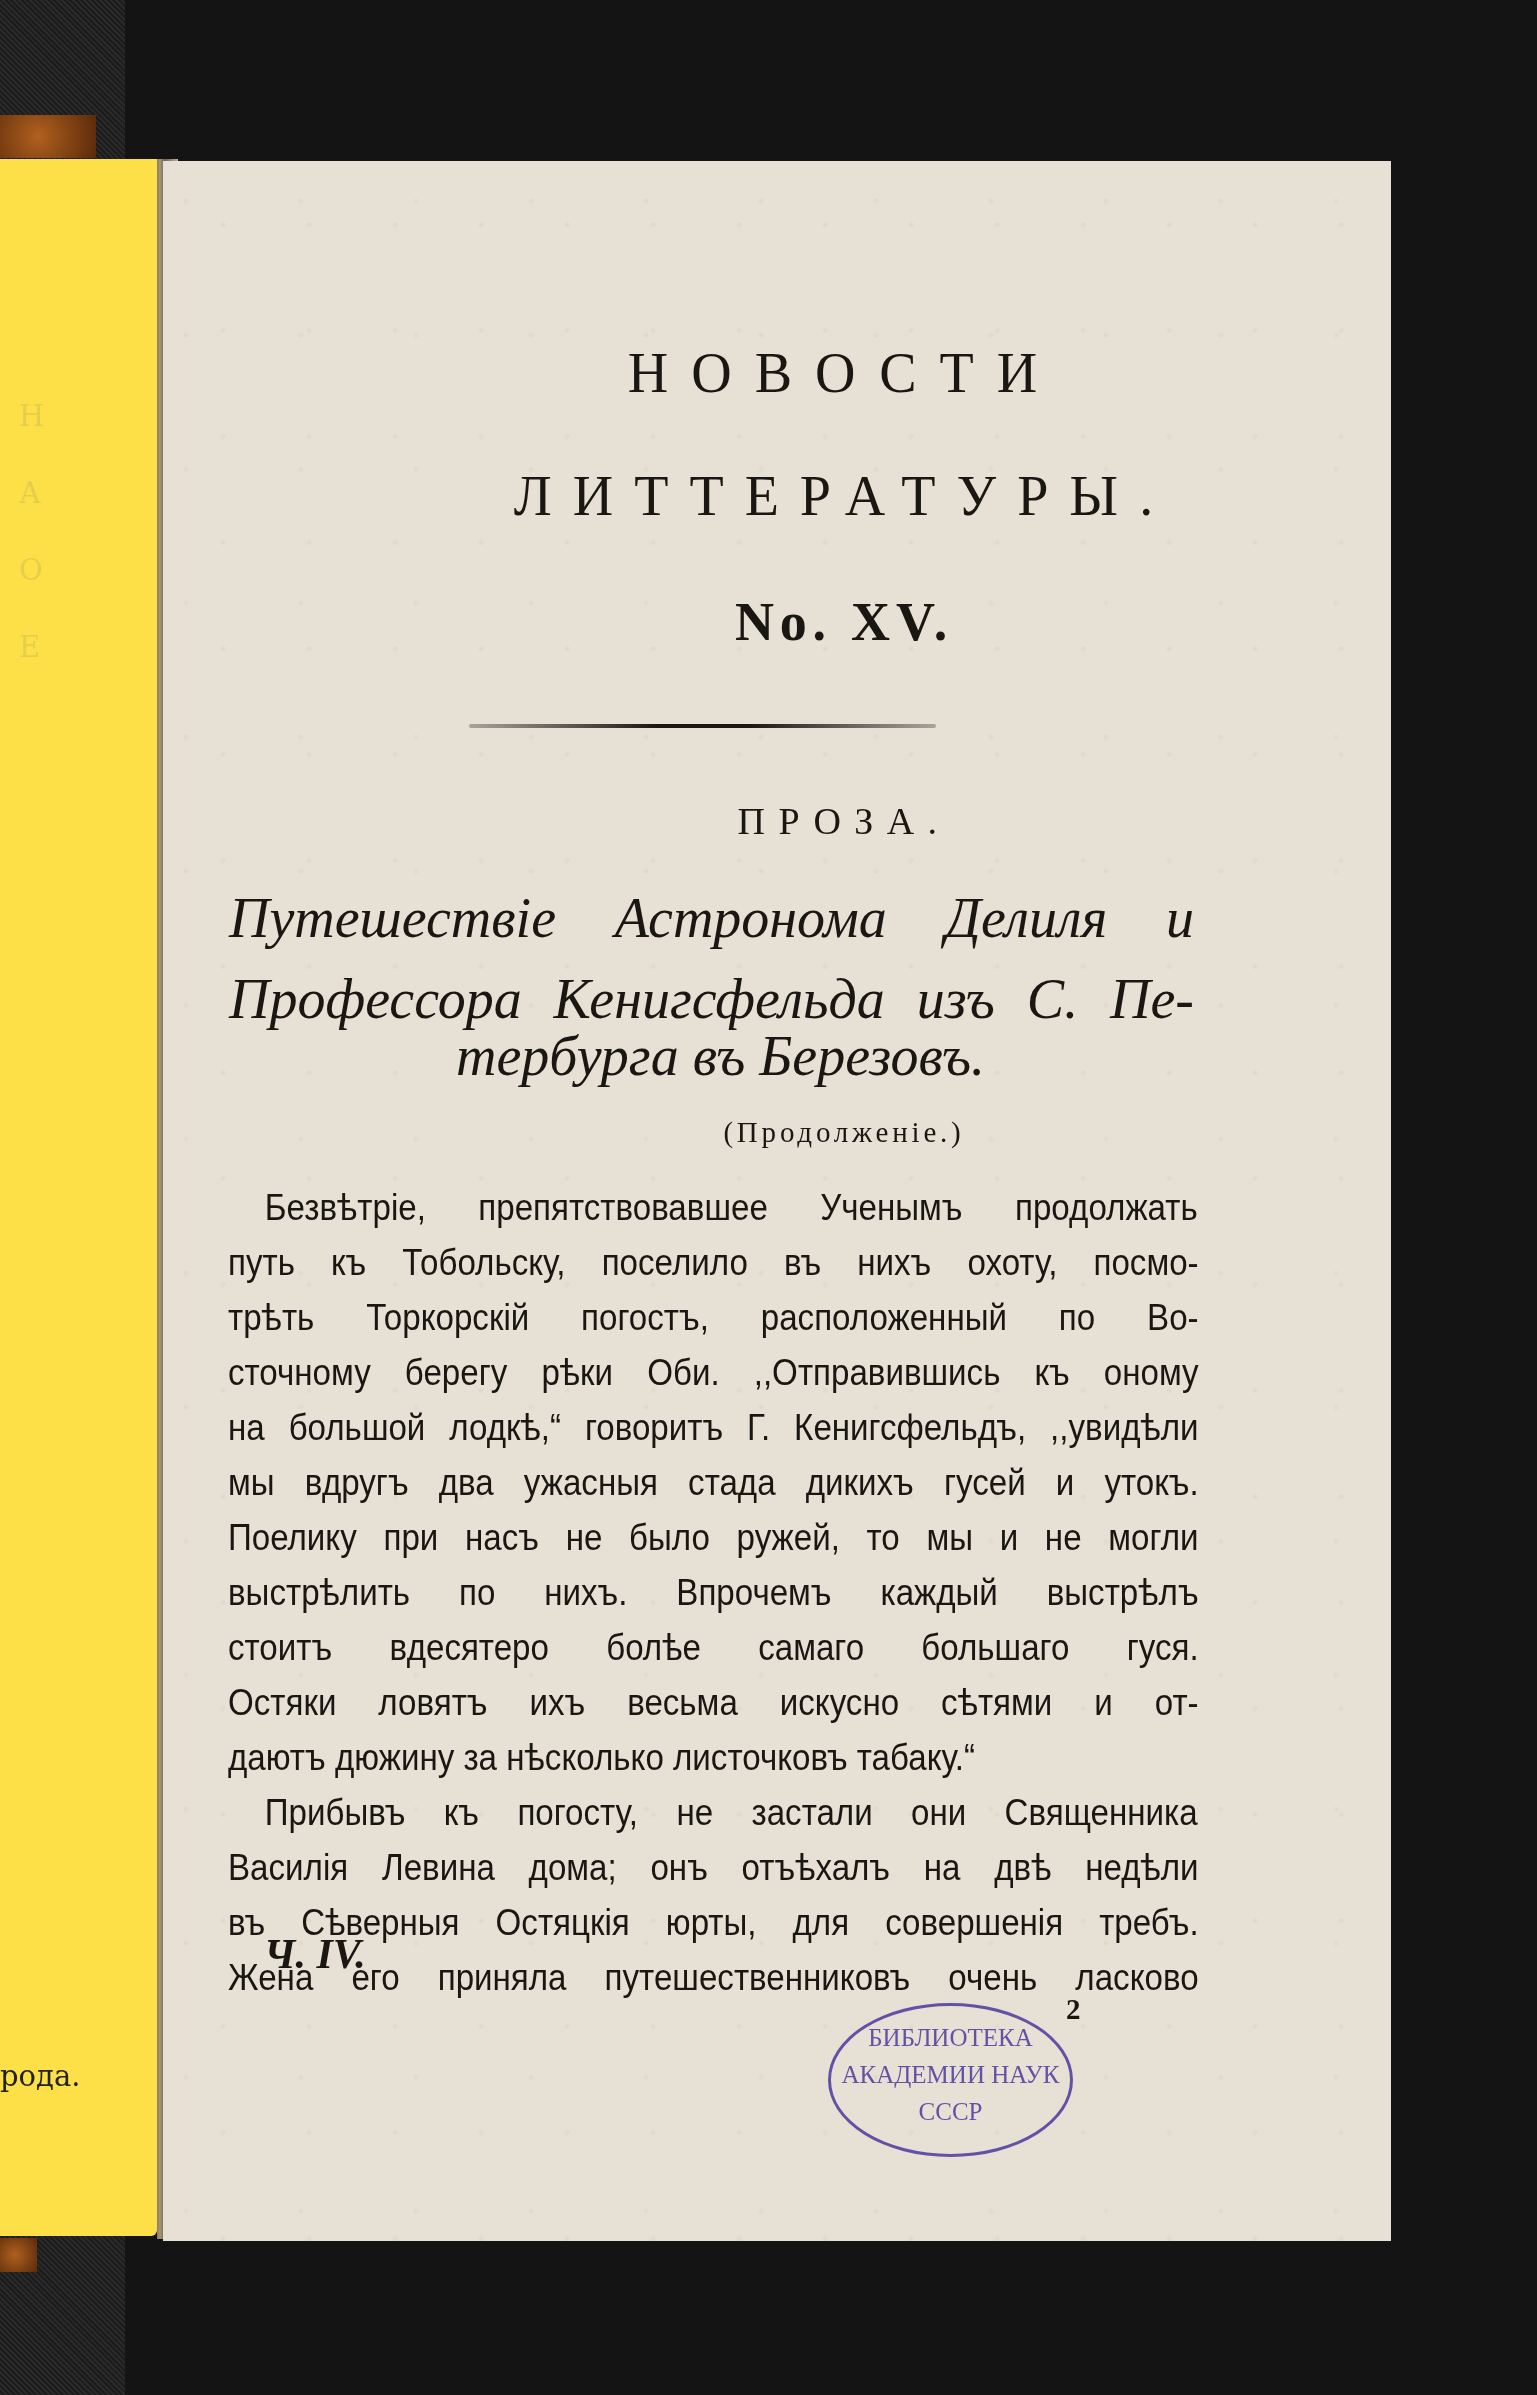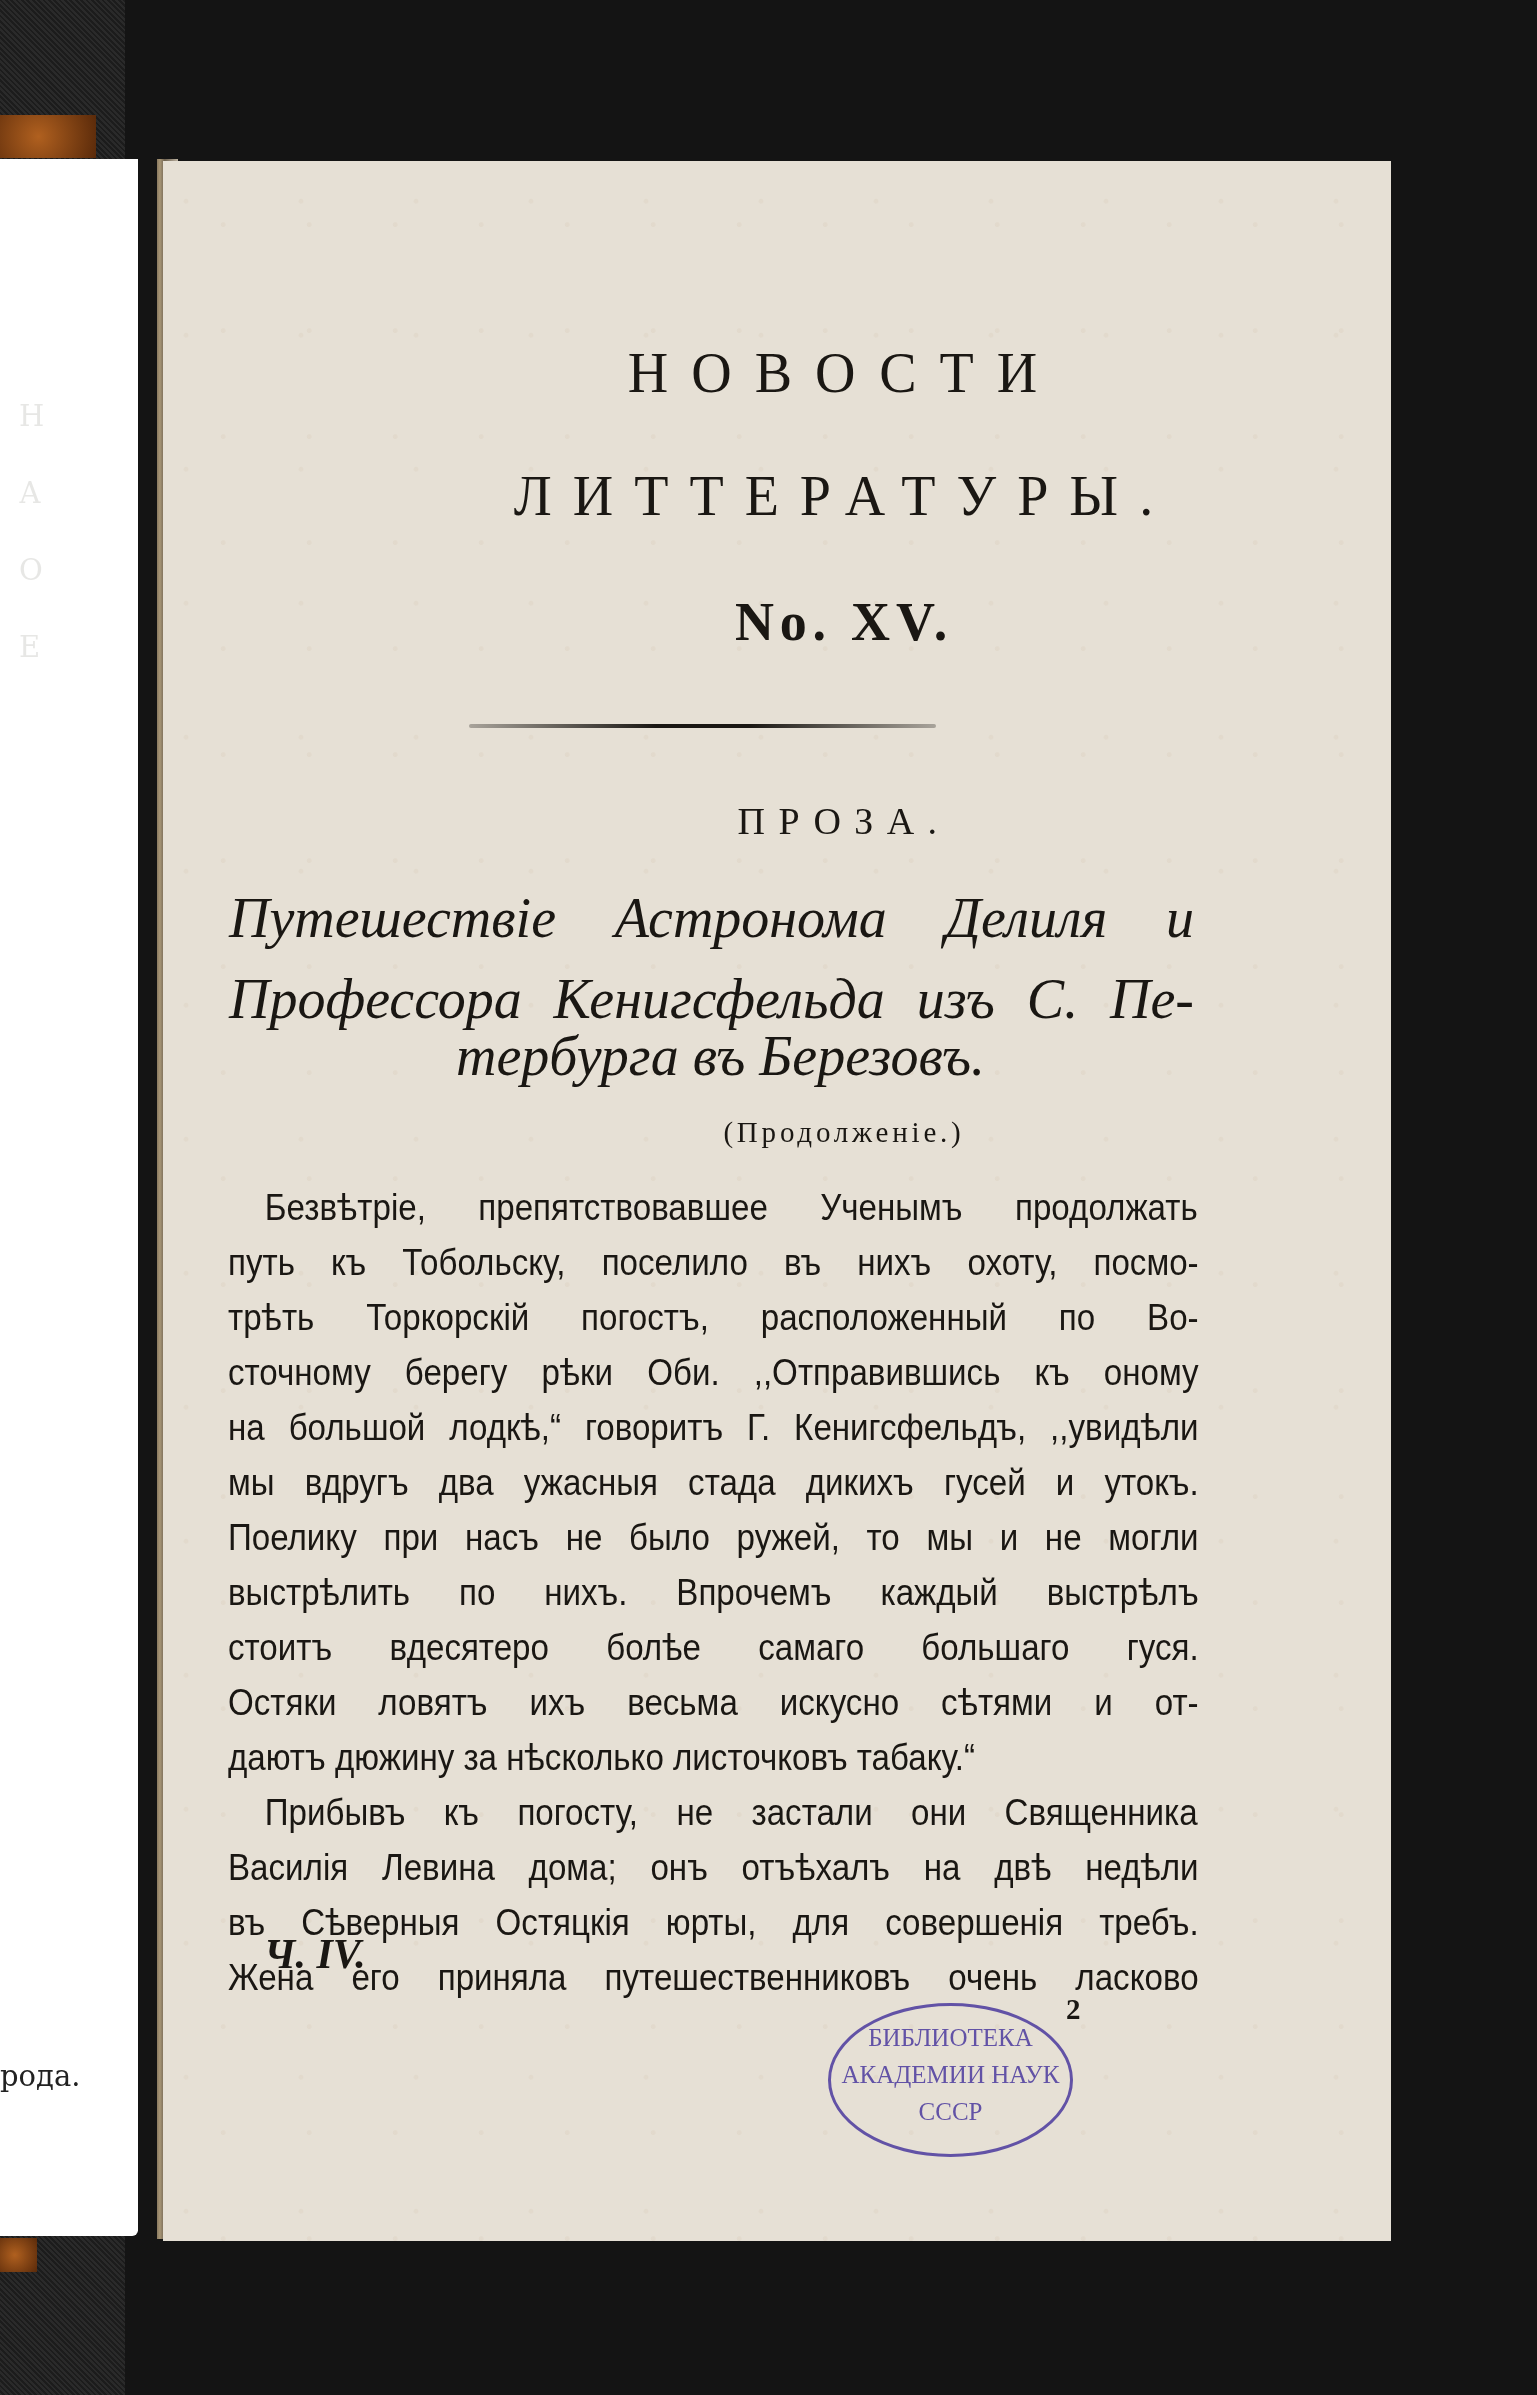--- a/index.html
+++ b/index.html
@@ -15,22 +15,22 @@
     .leather-top {
       position: absolute; left: 0; top: 115px; width: 96px; height: 43px;
       background: #8a4a1a;
       background: radial-gradient(circle at 40% 50%, #b0601f, #5a2a0a);
     }
     .leather-bottom {
       position: absolute; left: 0; top: 2238px; width: 37px; height: 34px;
       background: radial-gradient(circle at 40% 50%, #b0601f, #5a2a0a);
     }
     .left-page {
-      position: absolute; left: 0; top: 159px; width: 138px; height: 2077px;
-      background: #ffffff;
+      position: absolute; left: 0; top: 159px; width: 157px; height: 2077px;
+      background: #fde047;
       border-radius: 0 0 5.8px 0;
     }
     .left-fragment {
       position: absolute; left: 0; top: 1900px; font-size: 29px; color: #222;
       font-family: "DejaVu Serif", serif;
     }
     .ghost {
       position: absolute; color: rgba(120,120,110,0.18); font-size: 29px;
       left: 19px; font-family: "DejaVu Serif", serif;
     }

